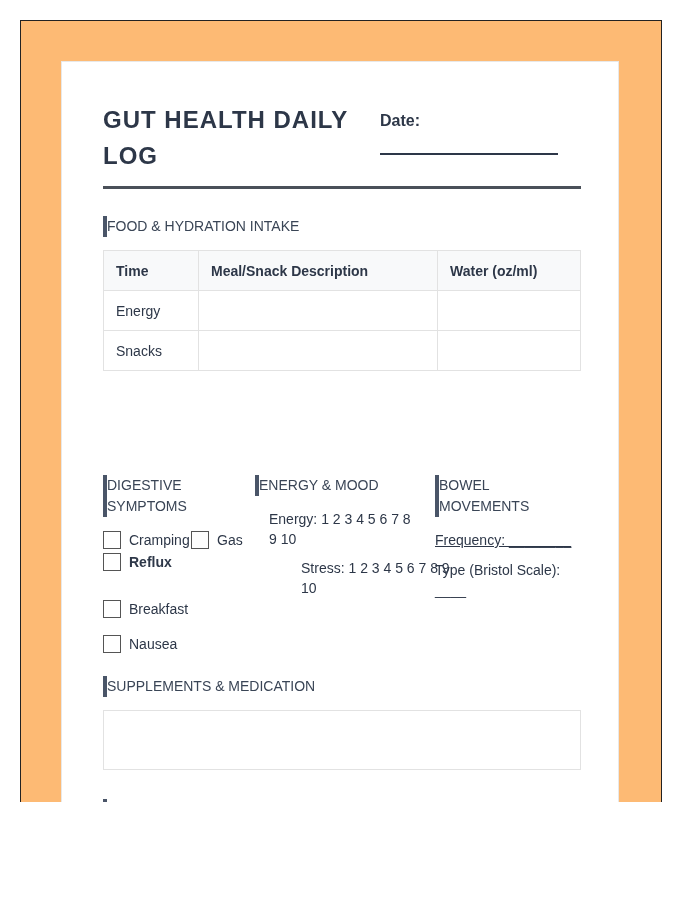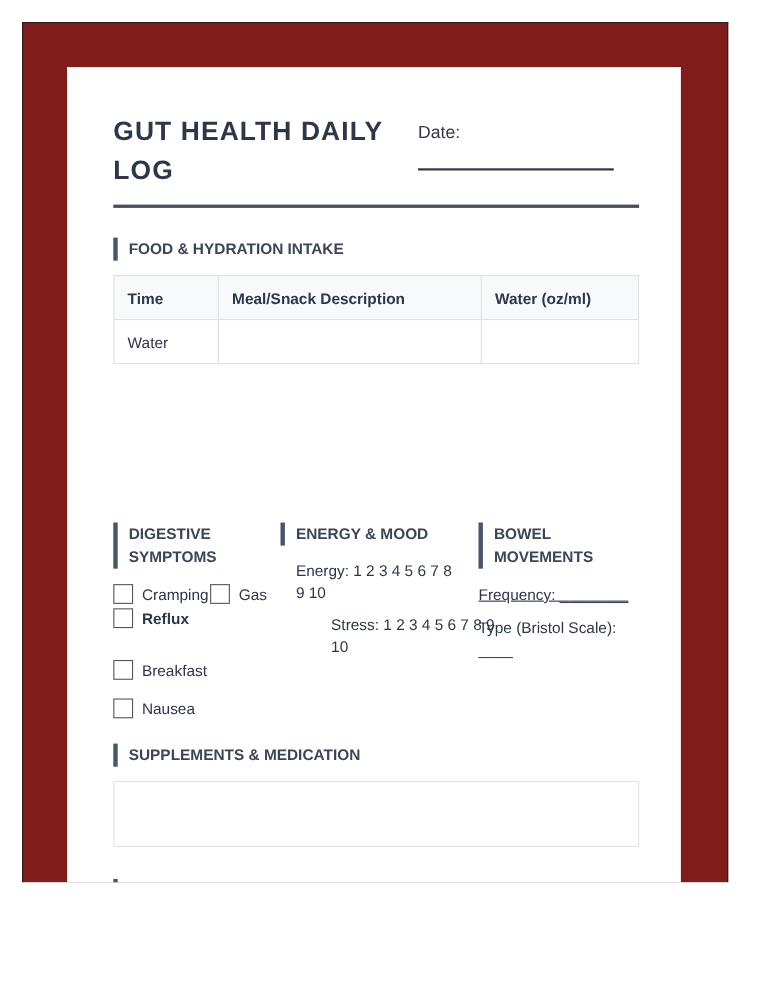--- a/index.html
+++ b/index.html
@@ -11,21 +11,21 @@
       color: #2d3748;
     }
     .viewport {
       position: absolute;
       left: 20px; top: 20px;
       width: 640px; height: 781px;
       border-left: 1px solid #222;
       border-right: 1px solid #222;
       border-top: 1px solid #222;
       overflow: hidden;
-      background: #7f1d1d;
+      background: #fdba74;
     }
     .page {
       position: absolute;
       left: 40px; top: 40px;
       width: 558px;
       height: 900px;
       border: 1px solid #e8e8e8;
       background: #fff;
       box-sizing: border-box;
     }
@@ -49,35 +49,35 @@
       letter-spacing: 1px;
       line-height: 36px;
       color: #2d3748;
     }
     .date-wrap {
       position: absolute;
       left: 277px; top: 10px;
     }
     .date-label {
       font-size: 16px;
-      font-weight: normal;
+      font-weight: bold;
       color: #2d3748;
     }
     .date-line {
       position: absolute;
       left: 0; top: 41px;
       width: 178px; height: 0;
       border-bottom: 2px solid #2d3748;
     }
     .section-h {
       position: absolute;
       border-left: 4px solid #4a5568;
-      padding-left: 10px;
-      font-size: 14px;
-      font-weight: bold;
+      padding-left: 0;
+      font-size: 14px;
+      font-weight: normal;
       color: #3a4556;
       line-height: 21px;
     }
     table.food {
       position: absolute;
       left: 0; top: 188px;
       width: 478px;
       border-collapse: collapse;
       font-size: 14px;
     }
@@ -160,21 +160,26 @@
       <table class="food">
         <thead>
           <tr>
             <th class="col1">Time</th>
             <th class="col2">Meal/Snack Description</th>
             <th>Water (oz/ml)</th>
           </tr>
         </thead>
         <tbody>
           <tr>
-            <td>Water</td>
+            <td>Energy</td>
+            <td></td>
+            <td></td>
+          </tr>
+          <tr>
+            <td>Snacks</td>
             <td></td>
             <td></td>
           </tr>
         </tbody>
       </table>
 
       <div class="three-col">
 
         <div class="section-h" style="left:0; top:0; width:110px;">DIGESTIVE SYMPTOMS</div>
         <div class="checks">

